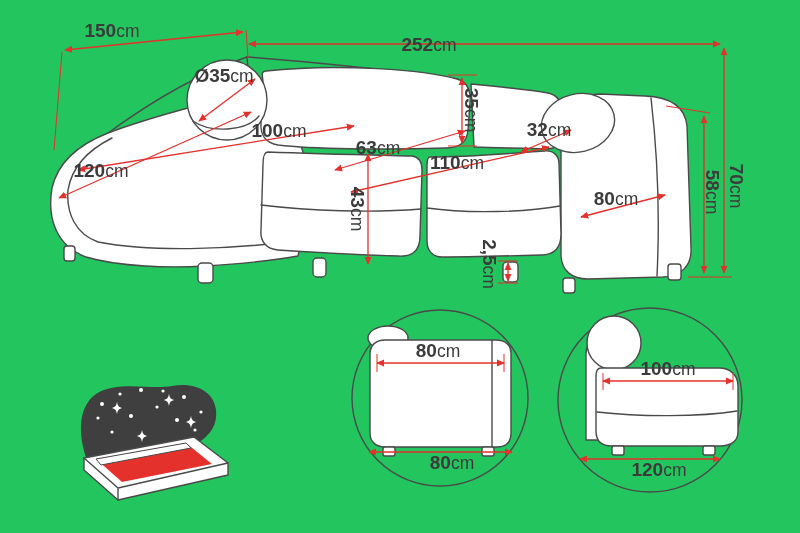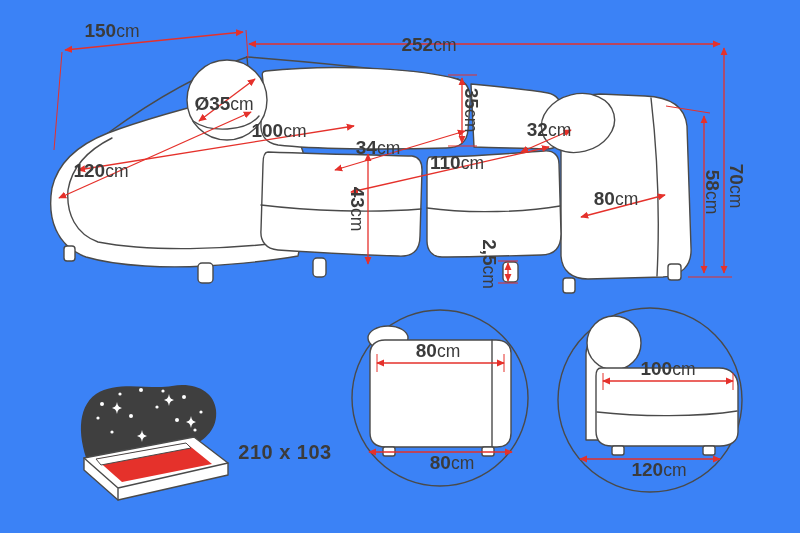--- a/index.html
+++ b/index.html
@@ -3,21 +3,21 @@
 <meta charset="utf-8">
 <style>
   :root{
     --outline:#4a4a4a;
     --dim:#e5312b;
     --text:#3b3b3b;
     --icon-dark:#3f3f3f;
   }
   html,body{margin:0;padding:0;background:#fff;}
   .stage{
-    position:relative;width:800px;height:533px;background:#3b82f6;overflow:hidden;
+    position:relative;width:800px;height:533px;background:#22c55e;overflow:hidden;
     font-family:"Liberation Sans","DejaVu Sans",sans-serif;
   }
   .stage svg{position:absolute;left:0;top:0;}
   .ln{fill:none;stroke:var(--outline);stroke-width:1.4;stroke-linecap:round;stroke-linejoin:round;}
   .fw{fill:#fff;stroke:var(--outline);stroke-width:1.4;stroke-linejoin:round;}
   .red line,.red path{stroke:var(--dim);fill:none;stroke-width:1.3;}
   .red .thin{stroke-width:1;}
   .redfill{fill:var(--dim);stroke:none;}
   .darkfill{fill:var(--icon-dark);stroke:none;}
   .starfill{fill:#fff;stroke:none;}
@@ -167,33 +167,32 @@
       </g>
       <path class="fw" d="M84,458 L194,437 L228,463 L228,475 L118,500 L84,470 Z"></path>
       <path class="ln" d="M84,458 L118,488 L228,463 M118,488 L118,500"></path>
       <path class="blanket" d="M96,459 L186,443 L212,464 L122,482 Z"></path>
       <path class="fold" d="M96,459 L186,443 L191,448 L101,465 Z"></path>
     </g>
   </svg>
 
   <div class="lbl" style="left:112px;top:31px"><span class="v">150</span><span class="u">cm</span></div>
   <div class="lbl" style="left:429px;top:45px"><span class="v">252</span><span class="u">cm</span></div>
-  <div class="lbl" style="left:224px;top:104px"><span class="v">Ø35</span><span class="u">cm</span></div>
+  <div class="lbl" style="left:224px;top:76px"><span class="v">Ø35</span><span class="u">cm</span></div>
   <div class="lbl vert" style="left:471px;top:110px"><span class="v">35</span><span class="u">cm</span></div>
   <div class="lbl" style="left:279px;top:131px"><span class="v">100</span><span class="u">cm</span></div>
   <div class="lbl" style="left:101px;top:171px"><span class="v">120</span><span class="u">cm</span></div>
-  <div class="lbl" style="left:378px;top:148px"><span class="v">34</span><span class="u">cm</span></div>
+  <div class="lbl" style="left:378px;top:148px"><span class="v">63</span><span class="u">cm</span></div>
   <div class="lbl" style="left:549px;top:130px"><span class="v">32</span><span class="u">cm</span></div>
   <div class="lbl" style="left:457px;top:163px"><span class="v">110</span><span class="u">cm</span></div>
   <div class="lbl" style="left:616px;top:199px"><span class="v">80</span><span class="u">cm</span></div>
   <div class="lbl vert" style="left:712px;top:192px"><span class="v">58</span><span class="u">cm</span></div>
   <div class="lbl vert" style="left:736px;top:186px"><span class="v">70</span><span class="u">cm</span></div>
   <div class="lbl vert" style="left:357px;top:209px"><span class="v">43</span><span class="u">cm</span></div>
   <div class="lbl vert" style="left:489px;top:264px"><span class="v">2,5</span><span class="u">cm</span></div>
 
-  <div class="lbl area" style="left:285px;top:452px"><span>210 x 103</span></div>
 
   <div class="lbl" style="left:438px;top:351px"><span class="v">80</span><span class="u">cm</span></div>
   <div class="lbl" style="left:452px;top:463px"><span class="v">80</span><span class="u">cm</span></div>
   <div class="lbl" style="left:668px;top:369px"><span class="v">100</span><span class="u">cm</span></div>
   <div class="lbl" style="left:659px;top:470px"><span class="v">120</span><span class="u">cm</span></div>
 
 </div>
 
 </body></html>

